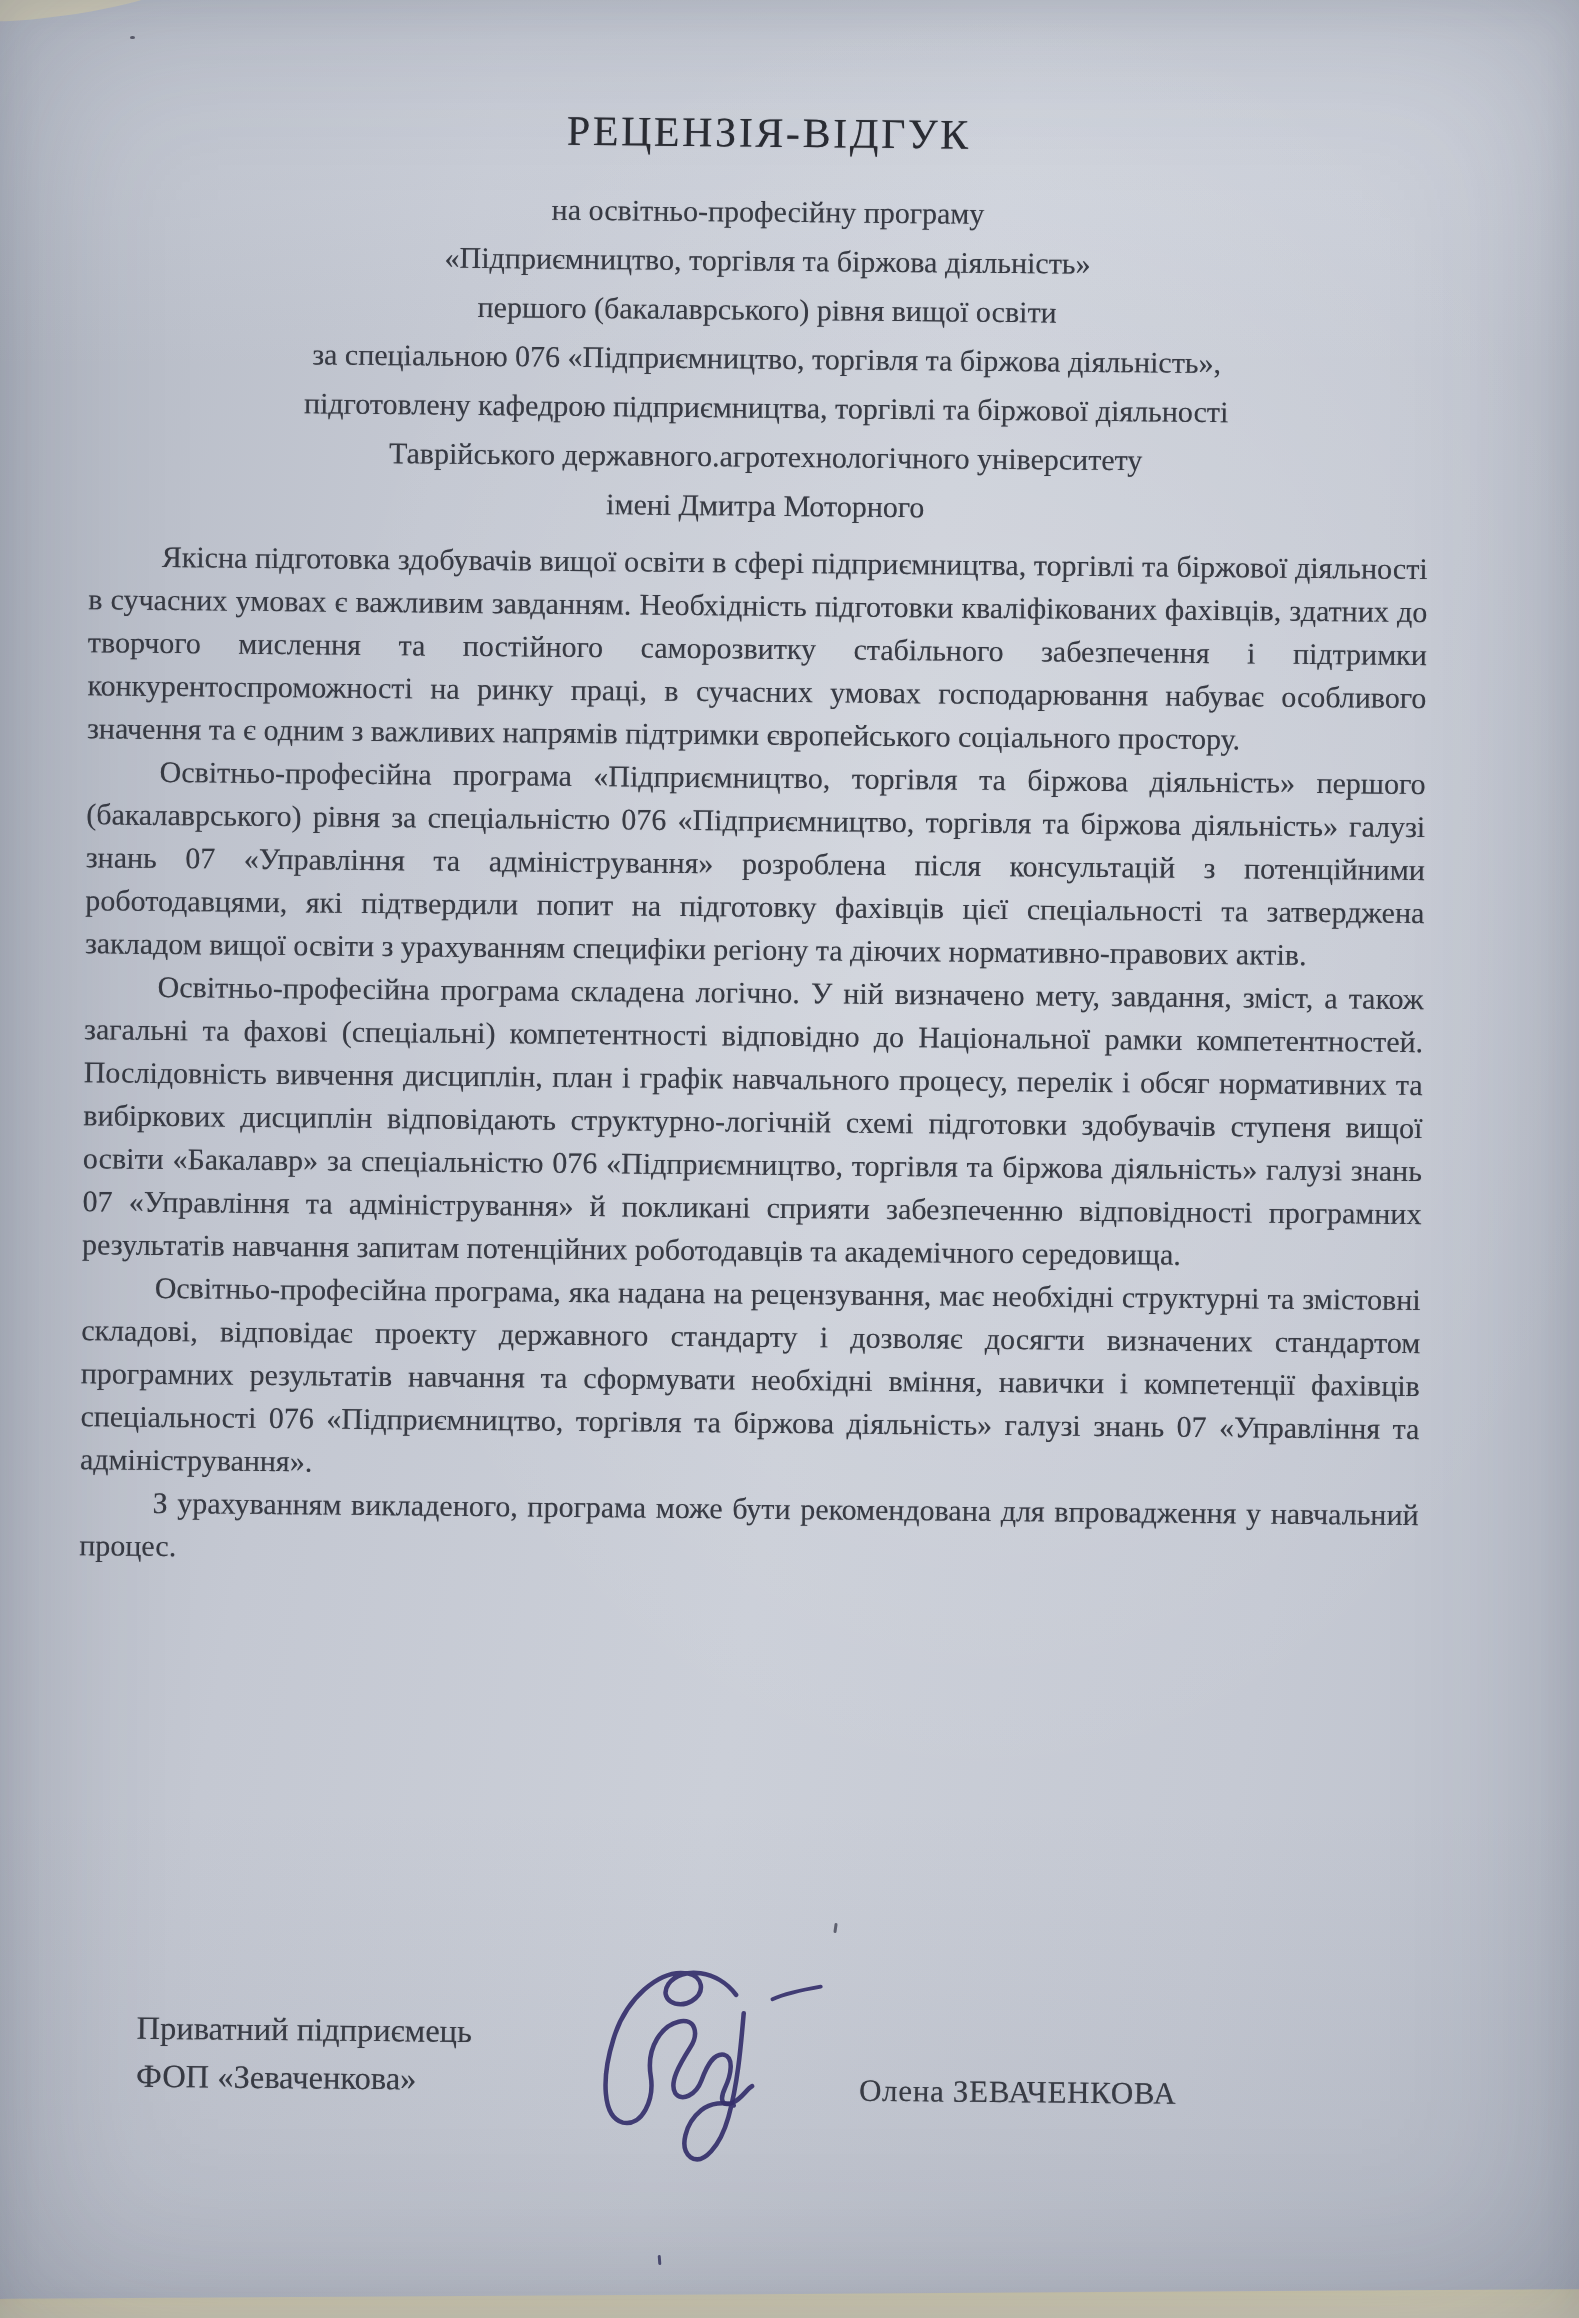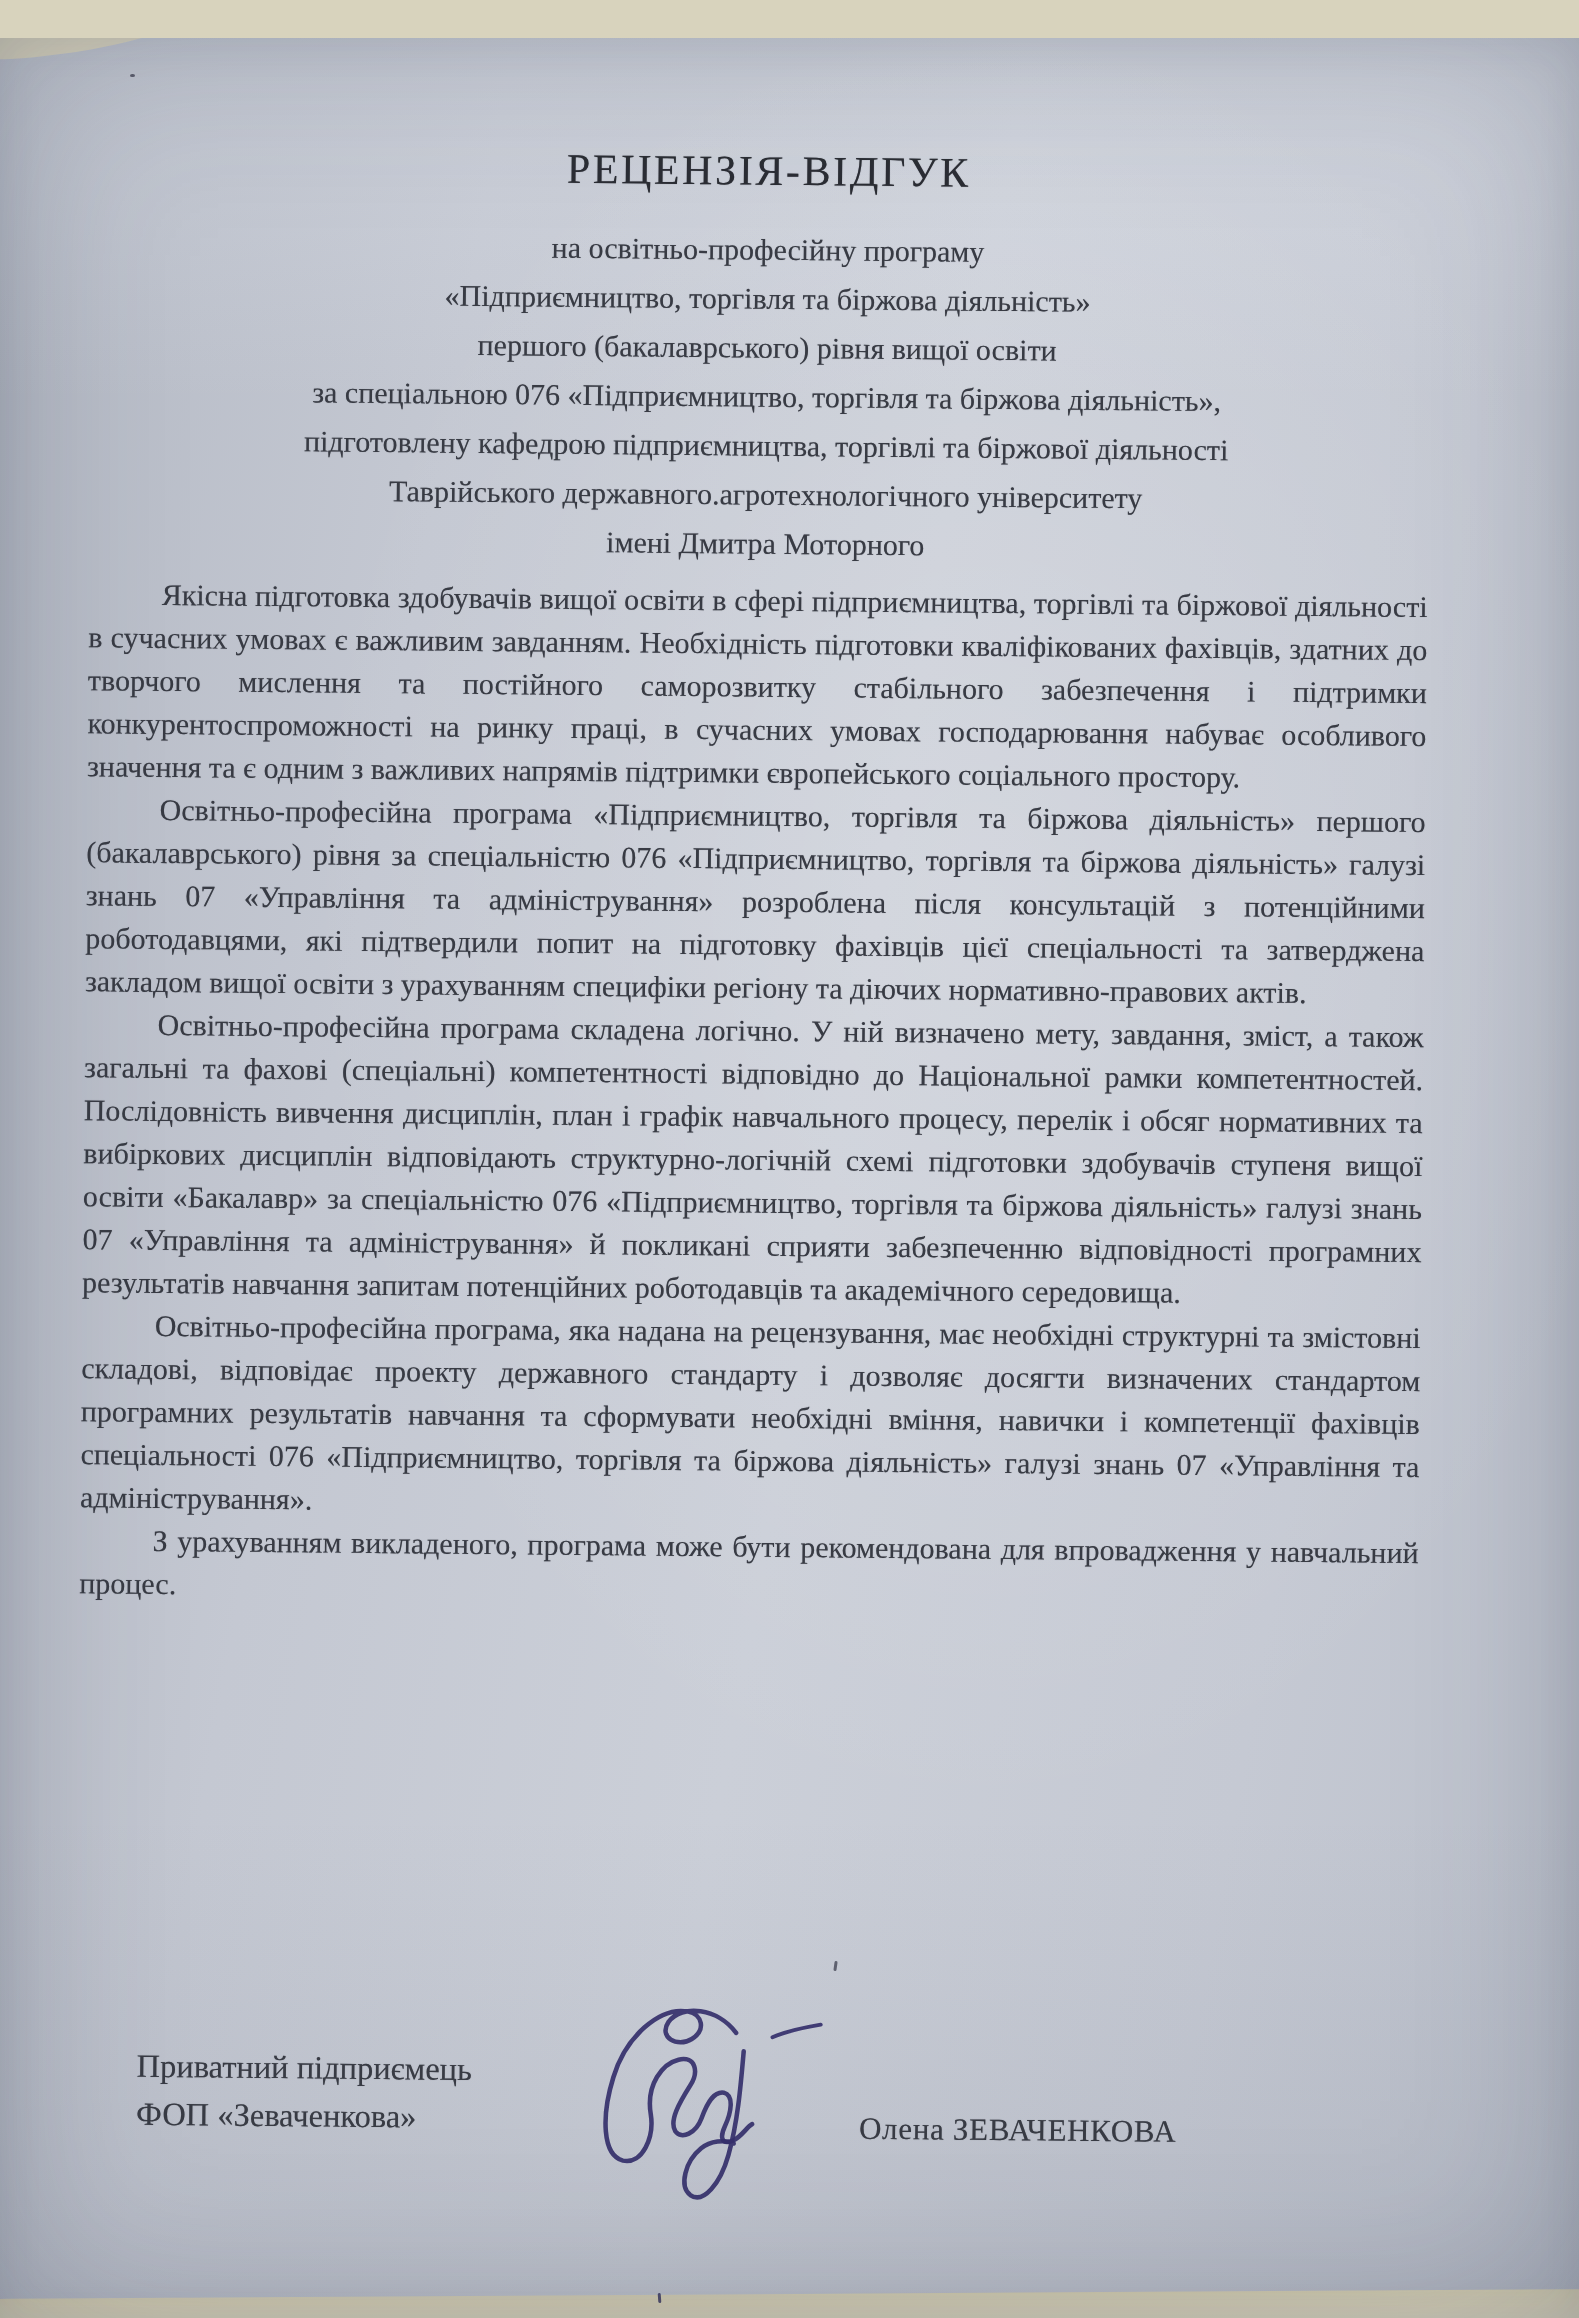--- a/index.html
+++ b/index.html
@@ -10,21 +10,20 @@
     background:#d8d3bd;
     font-family:"Liberation Serif", serif;
   }
   
   .photo{
     position:absolute;inset:0;overflow:hidden;
     background:
       radial-gradient(ellipse 1105px 1495px at 62% 38%, rgba(255,255,255,.18), rgba(255,255,255,0) 62%),
       linear-gradient(180deg, rgba(228,232,240,.28) 0%, rgba(228,232,240,0) 16%, rgba(228,232,240,0) 78%, rgba(110,116,132,.16) 100%),
       linear-gradient(100deg, var(--paper-dark,#b4b9c4) 0%, #c4c8d2 26%, var(--paper,#cbcfd8) 52%, #c5c9d3 78%, #bbc0cb 100%);
-    margin-top: 38px;
   }
   .vignette{
     position:absolute;inset:0;pointer-events:none;
     box-shadow: inset 0 0 182px rgba(44,50,70,.26), inset 0 0 46px rgba(44,50,70,.10);
   }
   
   .table-corner{
     position:absolute;top:-19.5px;left:-30px;width:208px;height:34px;
     background:var(--table,#e7e3cf);
     border-radius:0 0 70% 30%;

